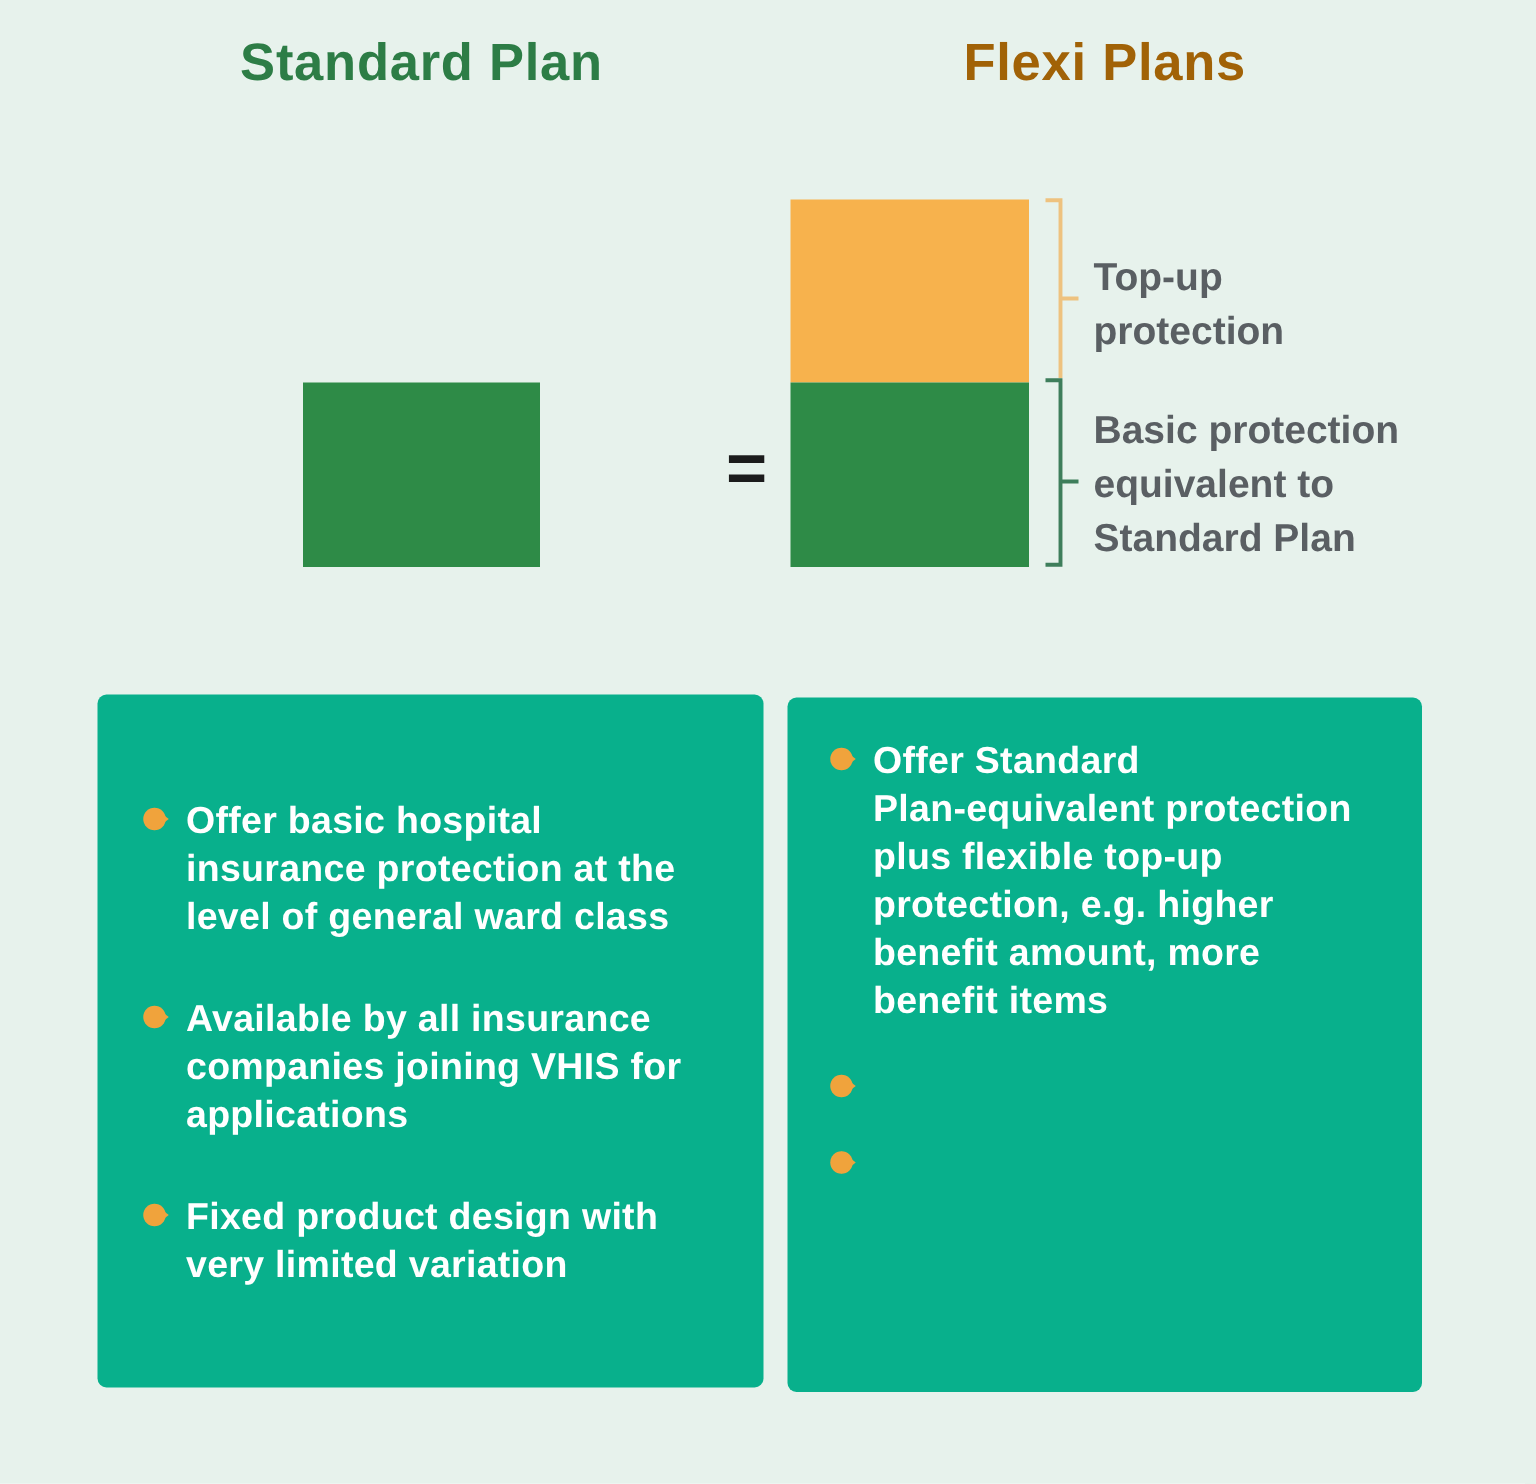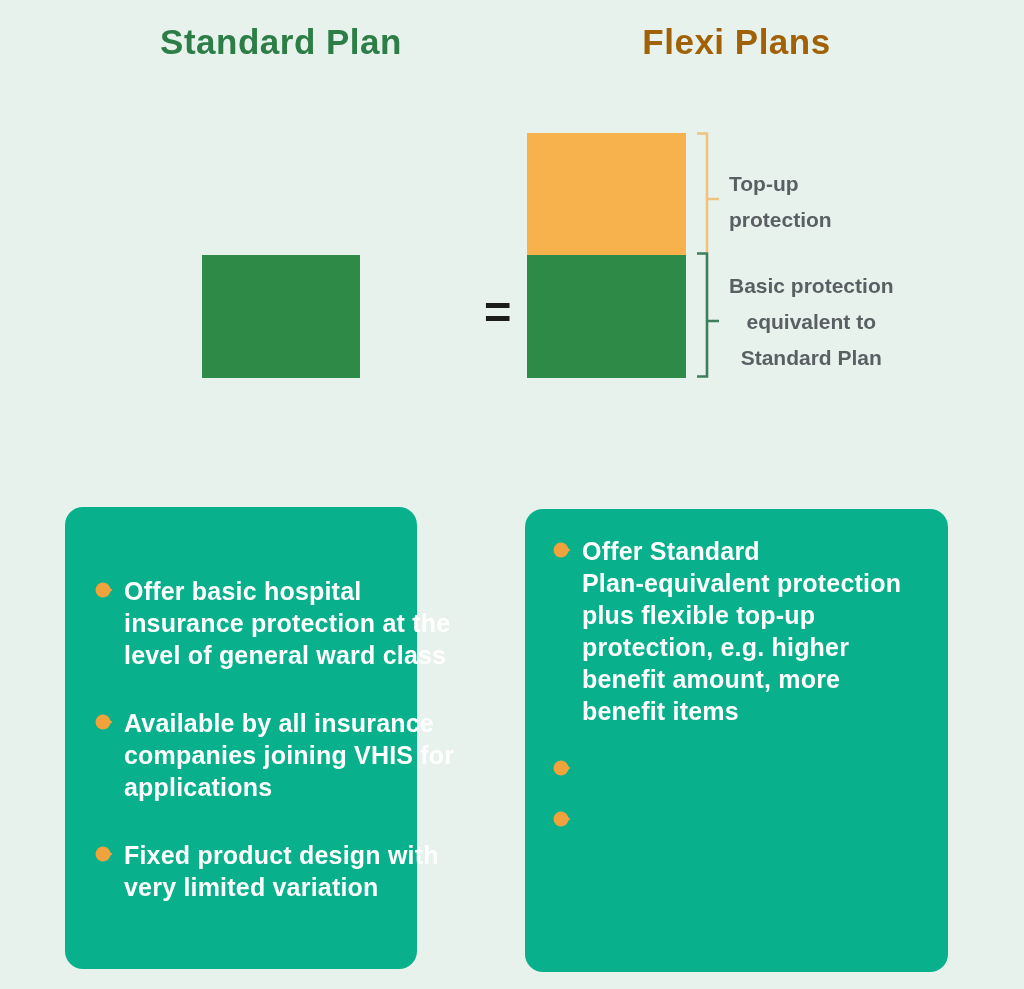--- a/index.html
+++ b/index.html
@@ -14,26 +14,26 @@
   #standard-square{left:202px;top:255px;width:158px;height:123px;}
   #equals-sign{position:absolute;left:484px;top:288px;font-size:47px;font-weight:bold;line-height:47px;}
   #flexi-bar{left:527px;top:133px;width:159px;}
   #flexi-topup-block{width:159px;height:122px;}
   #flexi-basic-block{width:159px;height:123px;}
 
   .bracket{position:absolute;}
   #bracket-topup{left:696px;top:132px;}
   #bracket-basic{left:696px;top:252px;}
 
-  .side-label{position:absolute;left:729px;font-size:21px;font-weight:bold;line-height:36px;white-space:pre-line;}
+  .side-label{position:absolute;left:729px;font-size:26px;font-weight:bold;line-height:36px;white-space:pre-line;}
   #label-topup{top:166px;}
-  #label-basic{top:268px;text-align:center;}
+  #label-basic{top:268px;}
 
-  .card{position:absolute;border-radius:18px;box-sizing:border-box;margin-top:44px;}
-  #card-standard{left:65px;top:463px;width:352px;height:462px;padding:68px 20px 0 30px;}
+  .card{position:absolute;border-radius:6px;box-sizing:border-box;}
+  #card-standard{left:65px;top:463px;width:444px;height:462px;padding:68px 20px 0 30px;}
   #card-flexi{left:525px;top:465px;width:423px;height:463px;padding:26px 12px 0 28px;}
 
   .bullet{display:flex;align-items:flex-start;}
   #card-standard .bullet{margin-bottom:36px;}
   #card-flexi .bullet{margin-bottom:26px;}
   .bicon{flex:0 0 auto;width:20px;height:20px;margin-top:5px;margin-right:9px;}
   .bicon svg{display:block;}
   .btext{font-size:25px;font-weight:bold;line-height:32px;white-space:pre;letter-spacing:0.2px;}
 </style>
 </head>

